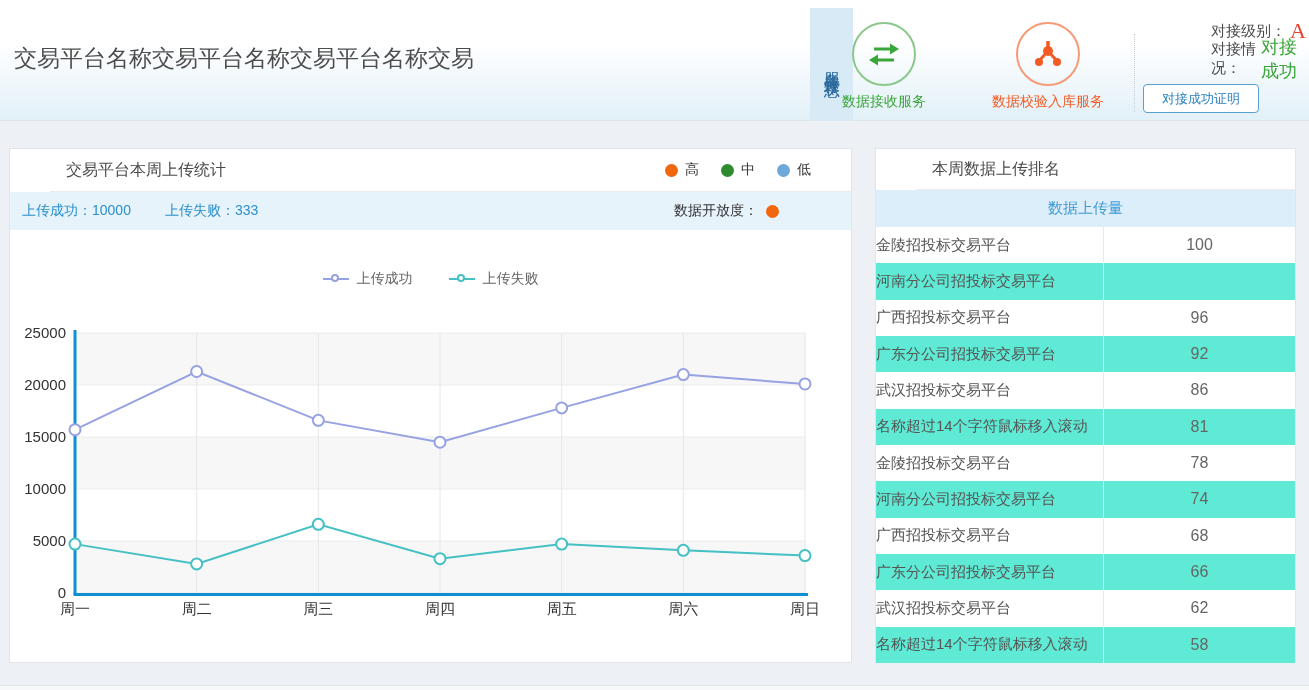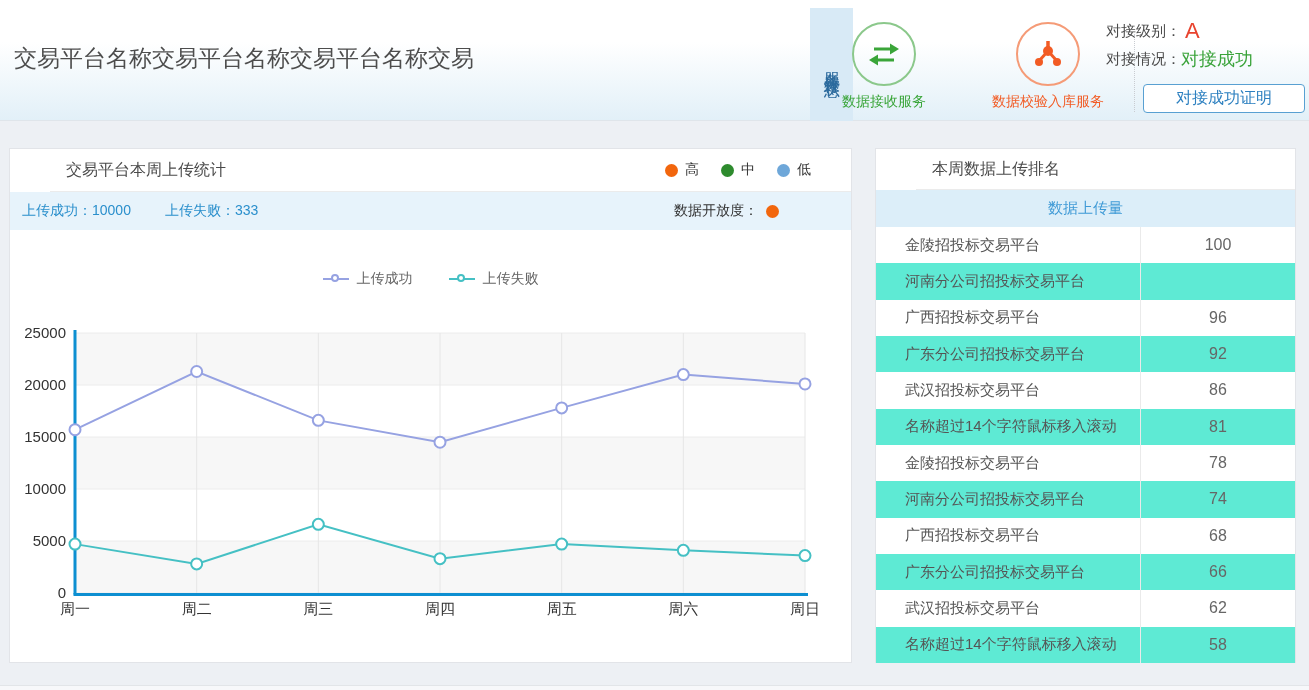--- a/index.html
+++ b/index.html
@@ -16,28 +16,28 @@
     writing-mode:vertical-rl; text-orientation:upright; letter-spacing:2px;
     display:flex; align-items:center; justify-content:center; }
   .service { position:absolute; top:22px; text-align:center; }
   .service-1 { left:834px; width:100px; }
   .service-2 { left:986px; width:124px; }
   .service-circle { width:64px; height:64px; border:2px solid currentColor; border-radius:50%;
     margin:0 auto; display:flex; align-items:center; justify-content:center; background:transparent; }
   .service-label { margin-top:7px; font-size:14px; }
   .dotted-divider { position:absolute; left:1134px; top:34px; height:78px; width:0;
     border-left:1px dotted #c9ccd1; }
-  .docking { position:absolute; left:1106px; top:17px; }
+  .docking { position:absolute; left:1211px; top:17px;font-family:Liberation Serif, serif; }
   .docking-row { height:28px; display:flex; align-items:center; }
   .docking-label { font-size:15px; color:#4a4a4a; }
   .docking-level-value { font-size:22px; margin-left:4px; }
   .docking-status-value { font-size:18px; }
-  .cert-button { position:absolute; left:1143px; top:84px; width:162px; height:29px;
+  .cert-button { position:absolute; left:1143px; top:84px; width:116px; height:29px;
     background:#fff; border:1px solid #58a0d2; border-radius:4px; color:#2d80c0;
-    font-size:16px; font-family:inherit; cursor:pointer; }
+    font-size:13px; font-family:inherit; cursor:pointer; }
 
   
   .panel { position:absolute; top:148px; background:#fff; border:1px solid #e2e4e8; }
   .left-panel  { left:9px;   width:843px; height:515px; }
   .right-panel { left:875px; width:421px; height:515px; }
   .panel-header { display:flex; align-items:center; justify-content:space-between;
     border-bottom:1px solid #ebebeb;margin-left:40px; }
   .left-panel .panel-header { height:43px; padding:0 40px 0 16px; }
   .right-panel .panel-header { height:41px; padding:0 16px; }
   .panel-title { font-size:16px; color:#4a4a4a; }
@@ -63,21 +63,21 @@
 
   
   .table-header { height:37px; background:#dceef9; display:flex; }
   .th { display:flex; align-items:center; justify-content:center;
     color:#3f9ad6; font-size:15px; }
   .th-name { width:228px; border-right:1px solid #f3f9fd; }
   .th-value { flex:1; }
   .table-rows { height:436px; display:flex; flex-direction:column; }
   .t-row { flex:1; display:flex; align-items:stretch; }
   .t-row.striped { background:#5eead4; }
-  .td-name { width:265px; display:flex; align-items:center; padding-left:29px;
+  .td-name { width:228px; display:flex; align-items:center; padding-left:0;
     font-size:15px; color:#555; border-right:1px solid #eaeaea; }
   .td-value { flex:1; display:flex; align-items:center; justify-content:center;
     font-size:16px; color:#666; }
 
   .footer-bar { position:absolute; bottom:0; left:0; width:1309px; height:5px;
     background:#f7f8fa; border-top:1px solid #e2e5e8; }
 </style>
 </head>
 <body>
 

